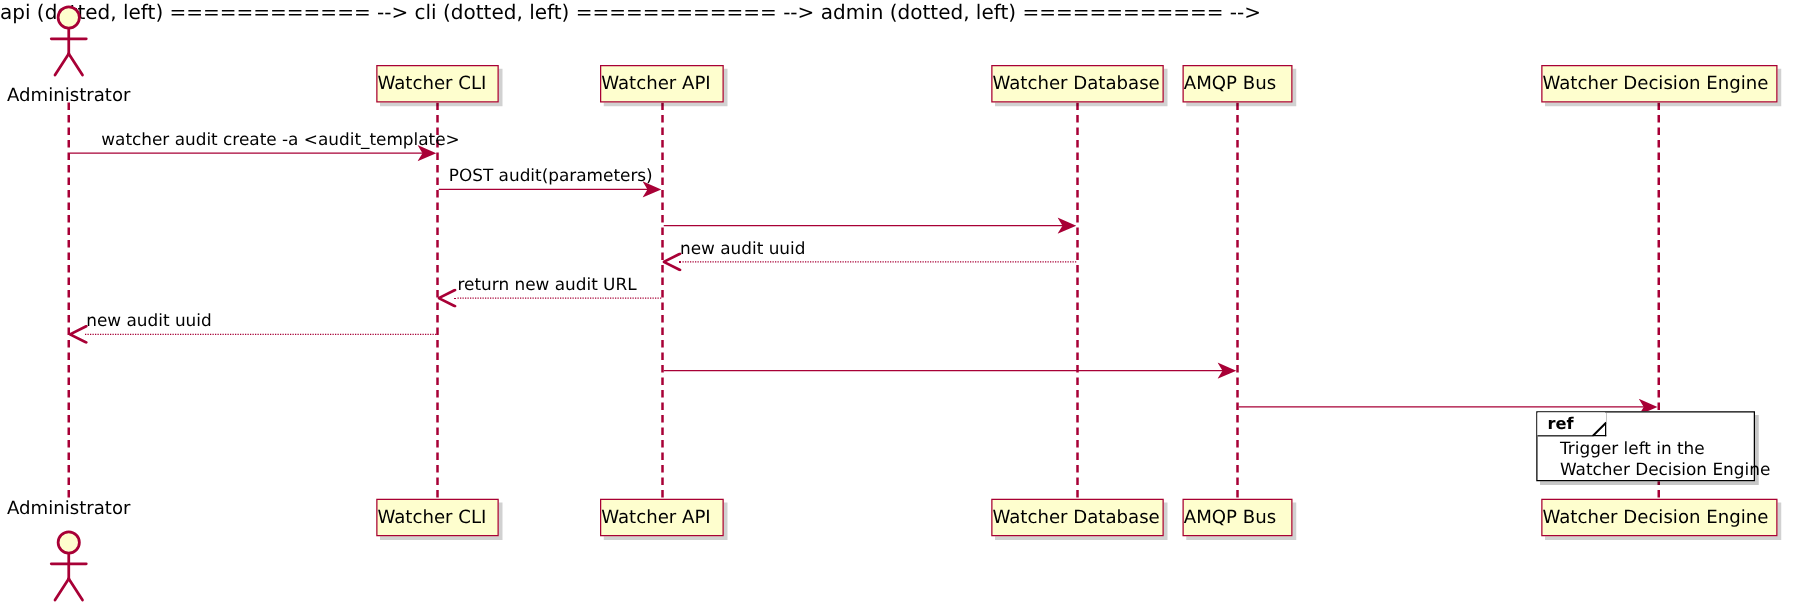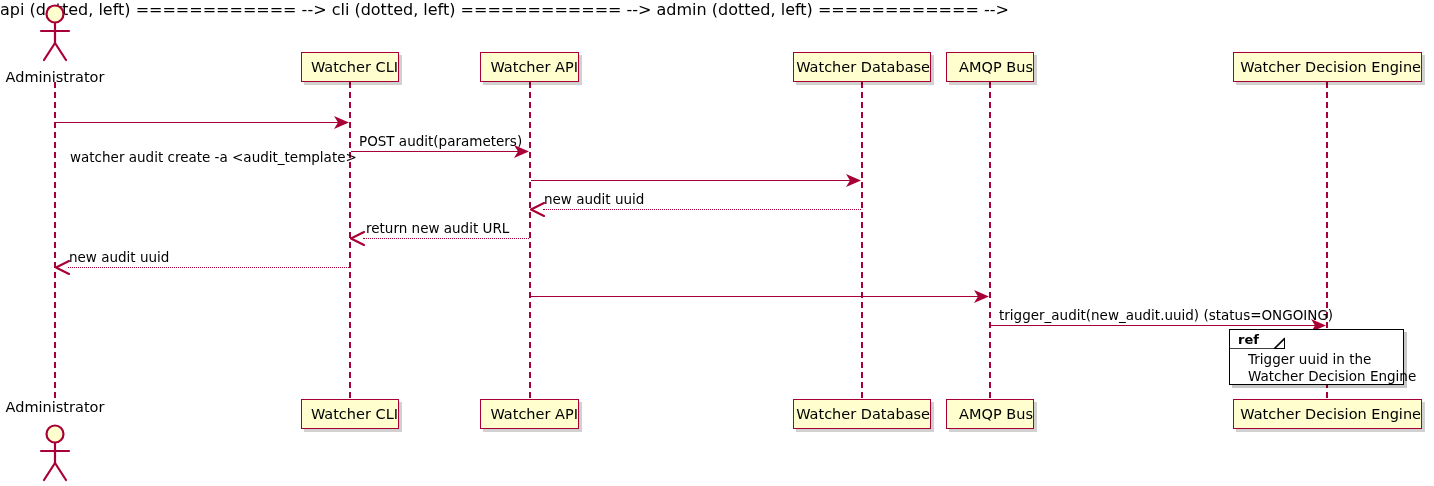--- a/index.html
+++ b/index.html
@@ -1,21 +1,21 @@
 <!DOCTYPE html>
 <html><head>
 <meta charset="utf-8">
 <style>
   html,body{margin:0;padding:0;background:#fff;}
   body{font-family:"DejaVu Sans","Liberation Sans",sans-serif;}
   #diagram{position:relative;width:1434px;height:486px;background:#fff;overflow:hidden;}
   .lifeline{position:absolute;width:0;border-left:2px dashed #A80036;}
   .pbox{position:absolute;background:#FEFECE;border:1.5px solid #A80036;
         box-shadow:3px 3px 0 0 rgba(0,0,0,0.18);
-        display:flex;align-items:center;justify-content:flex-end;
+        display:flex;align-items:center;justify-content:flex-start;
         font-size:14.5px;color:#000;white-space:nowrap;box-sizing:border-box;height:30px;}
   .actor-label{position:absolute;font-size:14.5px;color:#000;white-space:nowrap;text-align:center;}
   .actor-fig{position:absolute;}
   .msg-label{position:absolute;font-size:13.5px;color:#000;white-space:nowrap;}
   .arrow-line{position:absolute;height:0;}
   .arrow-solid{border-top:1.6px solid #A80036;}
   .arrow-dotted{border-top:1.6px dotted #A80036;}
   .head{position:absolute;}
   .refbox{position:absolute;border:1.5px solid #000;background:#fff;
           box-shadow:3px 3px 0 0 rgba(0,0,0,0.22);box-sizing:border-box;}
@@ -62,21 +62,21 @@
     <span>Watcher Database</span>
   </div>
   <div class="pbox" style="left:946px;top:52px;width:88px;">
     <span>AMQP Bus</span>
   </div>
   <div class="pbox" style="left:1233px;top:52px;width:189px;">
     <span>Watcher Decision Engine</span>
   </div>
 
   
-  <div class="msg-label" style="left:70px;top:104px;margin-top:45px;">watcher audit create -a &lt;audit_template&gt;</div>
+  <div class="msg-label" style="left:81px;top:104px;">watcher audit create -a &lt;audit_template&gt;</div>
   <div class="arrow-line arrow-solid" style="left:56px;top:122px;width:285px;"></div>
   <div class="head" style="left:334px;top:115px;">
     <svg width="16" height="15" viewBox="0 0 16 15">
         <polygon points="0,1 15,7.5 0,14 4,7.5" fill="#A80036"></polygon>
       </svg>
   </div>
 
   
   <div class="msg-label" style="left:359px;top:133px;">POST audit(parameters)</div>
   <div class="arrow-line arrow-solid" style="left:351px;top:151px;width:170px;"></div>
@@ -123,38 +123,37 @@
 
   
   <div class="arrow-line arrow-solid" style="left:531px;top:296px;width:450px;"></div>
   <div class="head" style="left:974px;top:289px;">
     <svg width="16" height="15" viewBox="0 0 16 15">
         <polygon points="0,1 15,7.5 0,14 4,7.5" fill="#A80036"></polygon>
       </svg>
   </div>
 
   
-  <div class="msg-label" style="left:999px;top:307px;">trigger_audit(new_audit.uuid) (status=ONGOING)</div>
   <div class="arrow-line arrow-solid" style="left:991px;top:325px;width:327px;"></div>
   <div class="head" style="left:1311px;top:318px;">
     <svg width="16" height="15" viewBox="0 0 16 15">
         <polygon points="0,1 15,7.5 0,14 4,7.5" fill="#A80036"></polygon>
       </svg>
   </div>
 
   
   <div class="refbox" style="left:1229px;top:329px;width:175px;height:56px;">
     <div class="reftab" style="width:55px;">
       <svg width="55" height="19" viewBox="0 0 55 19" style="position:absolute;left:0;top:0;">
         <polygon points="0,0 55,0 55,8 44,19 0,19" fill="#ffffff" stroke="none"></polygon>
         <polyline points="55,8 44,19 0,19" fill="none" stroke="#000000" stroke-width="1.6"></polyline>
       </svg>
     </div>
     <span class="reftab-text">ref</span>
-    <span class="reftext" style="left:18px;top:21px;">Trigger uuid in the</span>
+    <span class="reftext" style="left:18px;top:21px;">Trigger left in the</span>
     <span class="reftext" style="left:18px;top:38px;">Watcher Decision Engine</span>
   </div>
 
   
   <div class="actor-label" style="left:0px;top:399px;width:110px;">Administrator</div>
   <div class="actor-fig" style="left:26px;top:422px;">
     <svg width="60" height="62" viewBox="0 0 60 62">
       <g stroke="#A80036" stroke-width="2.2" fill="none" stroke-linecap="round">
         <circle cx="29" cy="12" r="8.5" fill="#FEFECE"></circle>
         <line x1="29" y1="21" x2="29" y2="41"></line>

